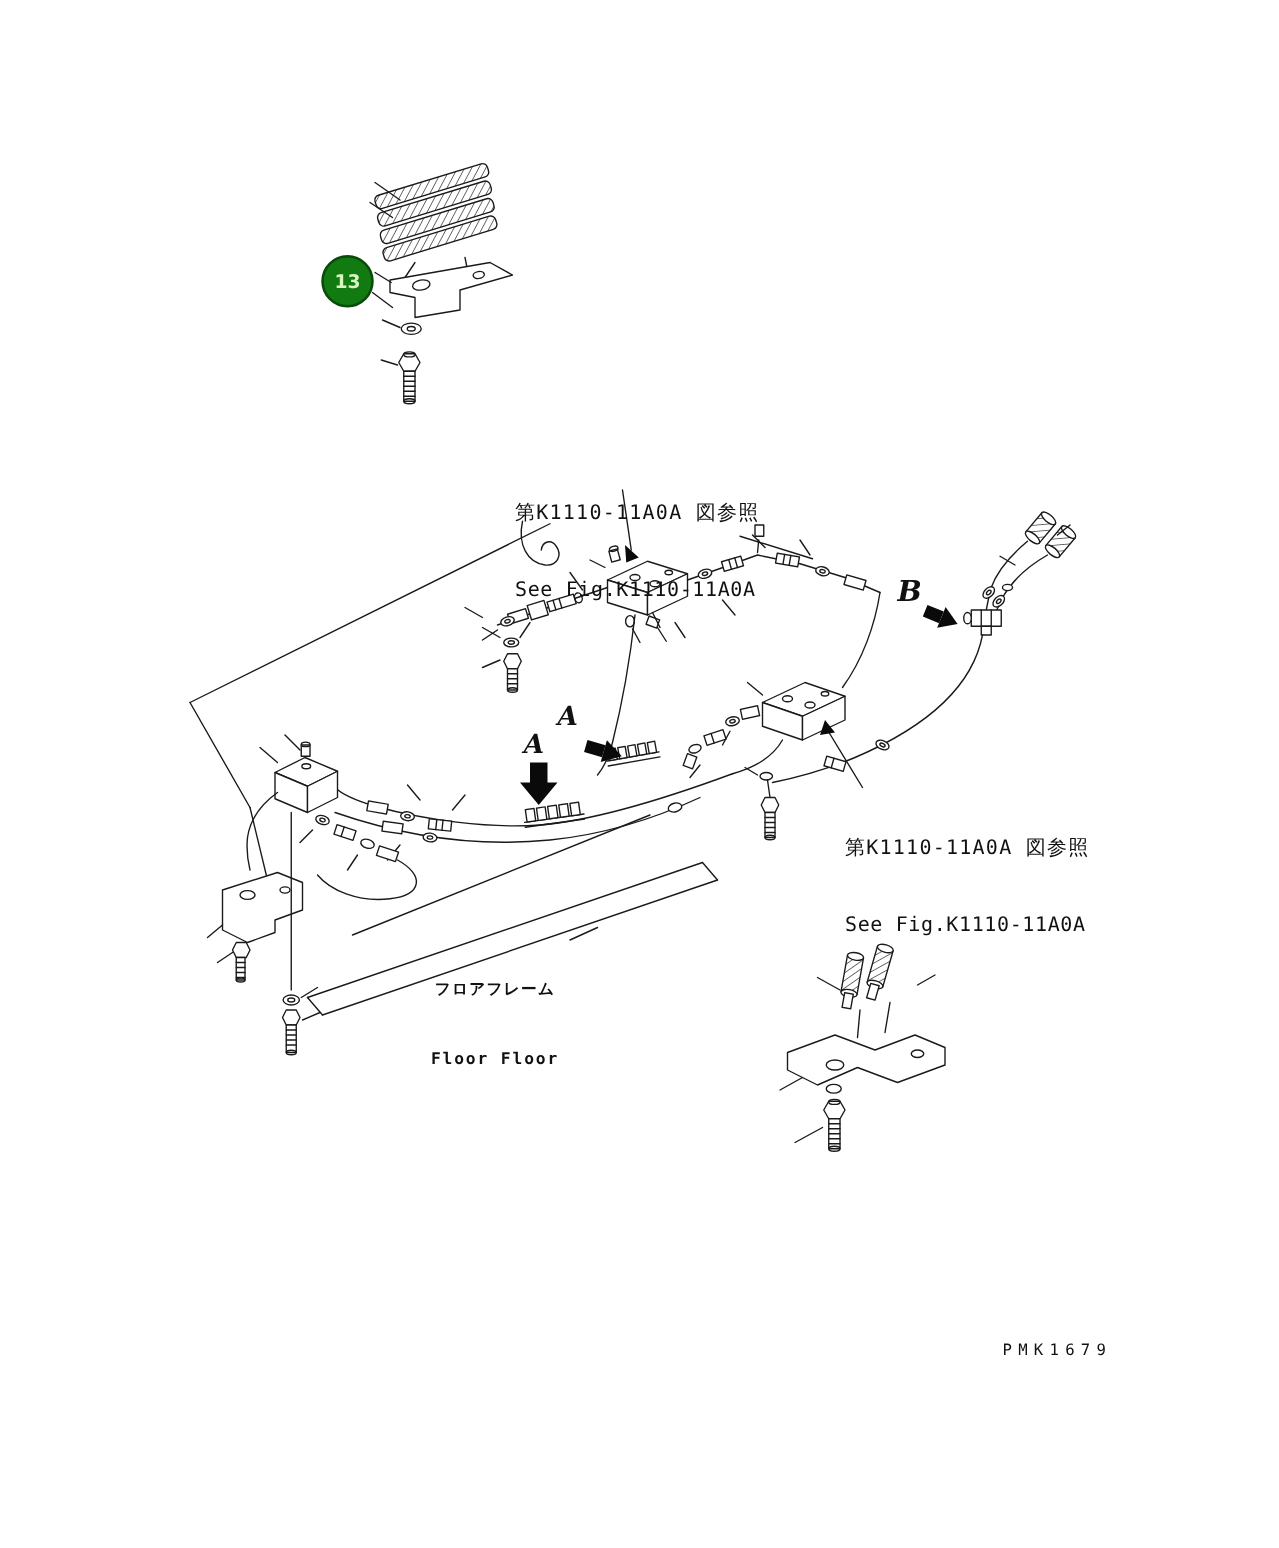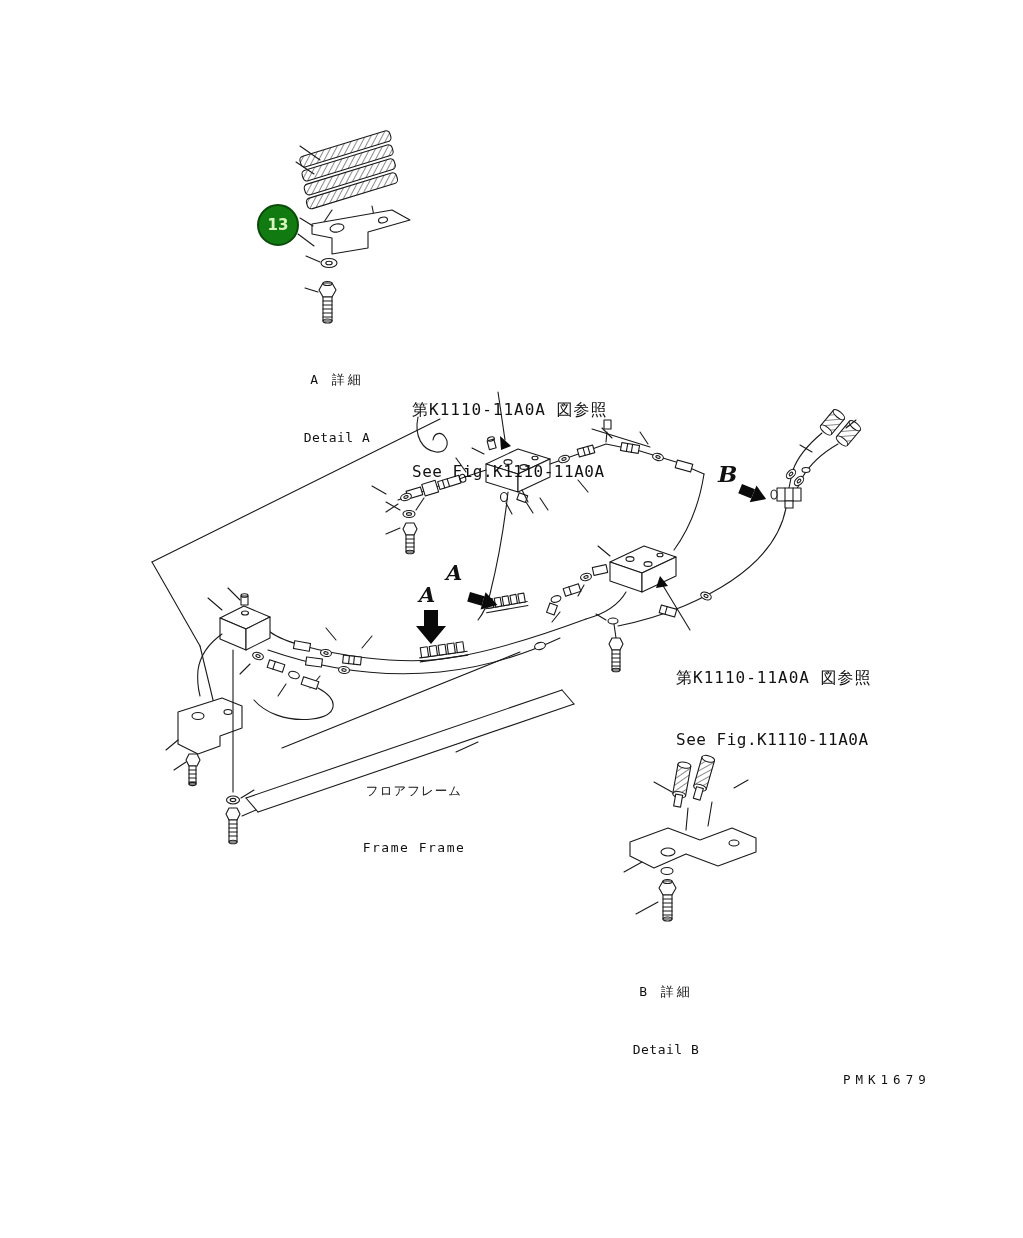--- a/index.html
+++ b/index.html
@@ -408,44 +408,36 @@
       <line x1="540" y1="498" x2="548" y2="510"></line>
       <line x1="578" y1="480" x2="588" y2="492"></line>
       <line x1="522" y1="490" x2="528" y2="502"></line>
     </g>
   </svg>
 
   <div class="badge" style="background-color: rgb(17, 122, 17); border-color: rgb(10, 74, 10); color: rgb(216, 245, 192);">
     <span>13</span>
   </div>
 
-  <div class="lbl center" style="left:272px;top:330px;width:130px;">
-    <div class="jp">A 詳細</div>
-    <div class="en">Detail A</div>
-  </div>
 
   <div class="lbl ref" style="left:412px;top:358px;width:190px;">
     <div class="jp">第K1110-11A0A 図参照</div>
     <div class="en">See Fig.K1110-11A0A</div>
   </div>
 
   <div class="lbl ref" style="left:676px;top:626px;width:190px;">
     <div class="jp">第K1110-11A0A 図参照</div>
     <div class="en">See Fig.K1110-11A0A</div>
   </div>
 
   <div class="marker" style="left:446px;top:560px;">A</div>
   <div class="marker" style="left:419px;top:582px;">A</div>
   <div class="marker" style="left:718px;top:460px;font-size:23px;">B</div>
 
-  <div class="lbl center" style="left:354px;top:741px;width:120px;">
+  <div class="lbl center" style="left:336px;top:741px;width:120px;font-weight:bold;">
     <div class="jp" style="letter-spacing:1px;font-size:12.5px;">フロアフレーム</div>
-    <div class="en" style="letter-spacing:1.5px;">Frame Frame</div>
+    <div class="en" style="letter-spacing:1.5px;">Floor Floor</div>
   </div>
 
-  <div class="lbl center" style="left:606px;top:942px;width:120px;">
-    <div class="jp">B 詳細</div>
-    <div class="en">Detail B</div>
-  </div>
-
-  <div class="lbl doccode" style="left:802px;top:1072px;margin-left:41px;">PMK1679</div>
+
+  <div class="lbl doccode" style="left:802px;top:1072px;">PMK1679</div>
 
 </div>
 
 </body></html>

